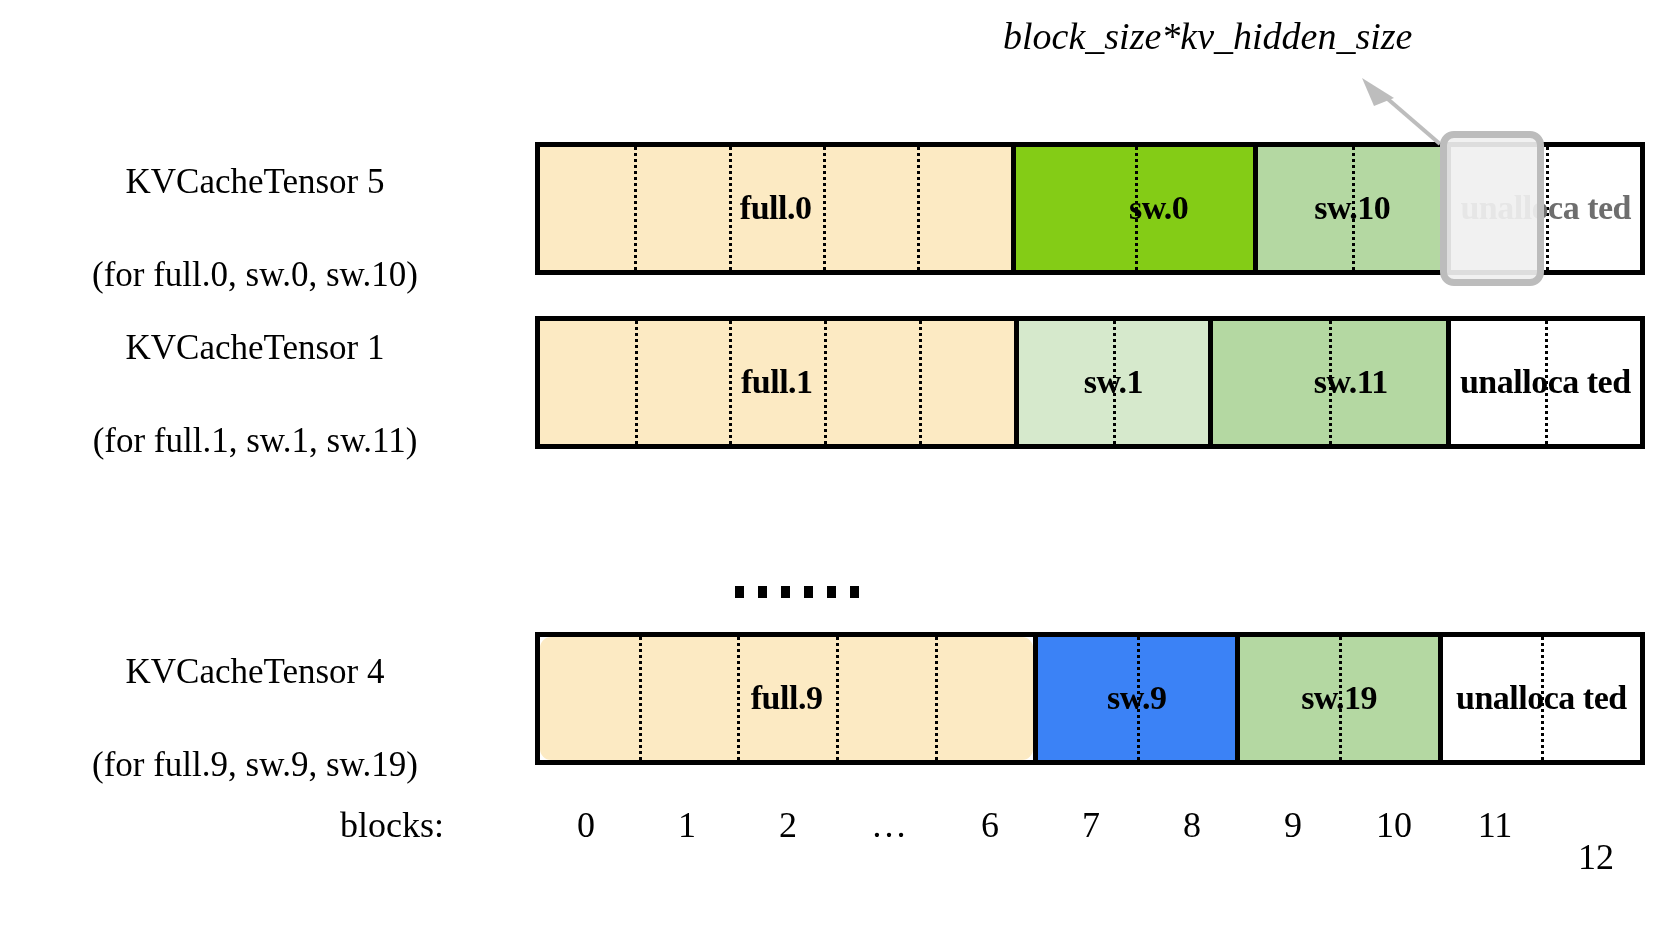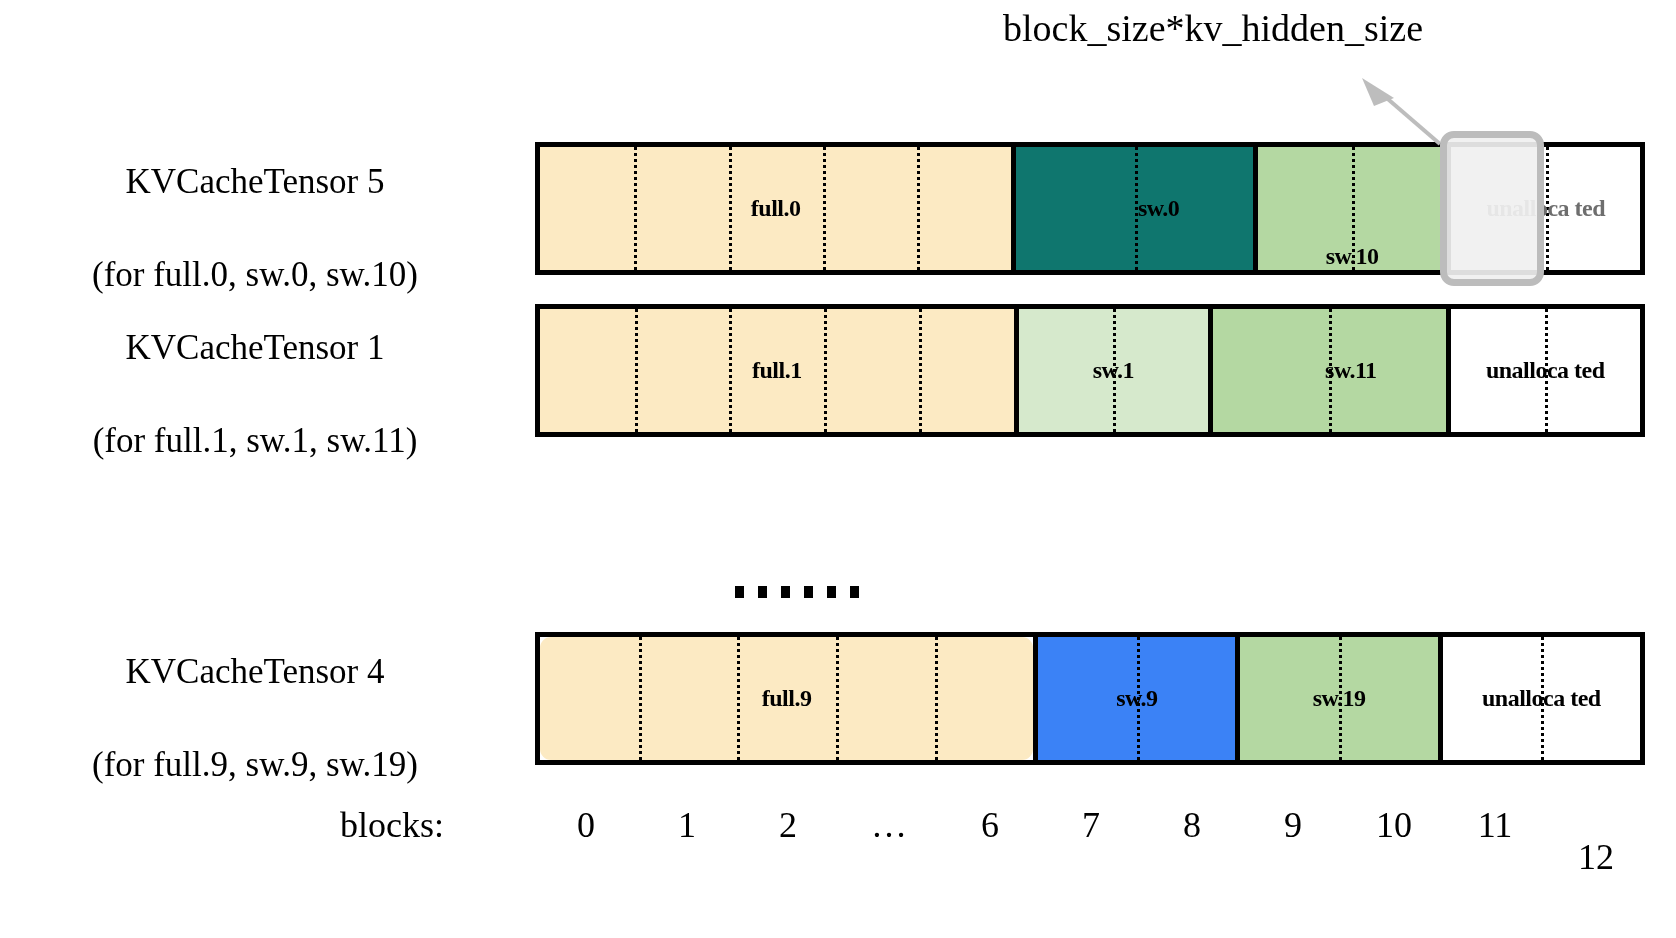--- a/index.html
+++ b/index.html
@@ -41,21 +41,21 @@
     display: flex;
     background: #ffffff;
   }
   .seg {
     position: relative;
     box-sizing: border-box;
     display: flex;
     align-items: center;
     justify-content: center;
     font-weight: bold;
-    font-size: 24px;
+    font-size: 34px;
     color: #000000;
     overflow: visible;
     font-family: "Liberation Serif", "DejaVu Serif", serif;
   }
   .seg + .seg { border-left: 5px solid #000000; }
   .seg .seg-text {
     position: relative;
     z-index: 3;
     text-align: center;
     line-height: 1.12;
@@ -129,68 +129,68 @@
     text-align: center;
     white-space: nowrap;
     transform: translateX(-50%);
   }
 </style>
 </head>
 <body>
 
 <div id="page">
 
-  <div class="callout-text" style="left:1003px; top:6px;">block_size*kv_hidden_size</div>
+  <div class="callout-text" style="left:1003px; top:14px;font-style:italic;">block_size*kv_hidden_size</div>
 
   <svg class="callout-arrow" style="left:1340px; top:72px;" width="120" height="80" viewBox="0 0 120 80">
     <line x1="100" y1="72" x2="42" y2="22" stroke="#bdbdbd" stroke-width="4"></line>
     <polygon points="22,6 54,26 34,34" fill="#bdbdbd"></polygon>
   </svg>
 
   <div class="row-label" style="top:160px;">
     <span class="l1">KVCacheTensor 5</span>
     <span class="l2">(for full.0, sw.0, sw.10)</span>
   </div>
   <div class="bar" style="top:142px;">
     <div class="seg" style="flex:5; background:#fceac3;">
       <div class="dividers">
         <span class="divline" style="left:20%;"></span>
         <span class="divline" style="left:40%;"></span>
         <span class="divline" style="left:60%;"></span>
         <span class="divline" style="left:80%;"></span>
       </div>
       <span class="seg-text">full.0</span>
     </div>
-    <div class="seg" style="flex:2; background:#0f766e;padding-left:48px;">
+    <div class="seg" style="flex:2; background:#84cc16;padding-left:48px;">
       <div class="dividers">
         <span class="divline" style="left:50%;"></span>
       </div>
       <span class="seg-text">sw.0</span>
     </div>
-    <div class="seg" style="flex:2; background:#b4d8a2;align-items:flex-end;">
+    <div class="seg" style="flex:2; background:#b4d8a2;">
       <div class="dividers">
         <span class="divline" style="left:50%;"></span>
       </div>
       <span class="seg-text">sw.10</span>
     </div>
     <div class="seg" style="flex:2; background:#ffffff;">
       <div class="dividers">
         <span class="divline" style="left:50%;"></span>
       </div>
       <span class="seg-text" style="max-width: 175px; word-break: break-word; color: rgb(110, 110, 110);">unalloca ted</span>
     </div>
   </div>
 
   <div class="highlight-box" style="left:1440px; top:131px; width:104px; height:155px;"></div>
 
   <div class="row-label" style="top:326px;">
     <span class="l1">KVCacheTensor 1</span>
     <span class="l2">(for full.1, sw.1, sw.11)</span>
   </div>
-  <div class="bar" style="top:304px;">
+  <div class="bar" style="top:316px;">
     <div class="seg" style="flex:5; background:#fceac3;">
       <div class="dividers">
         <span class="divline" style="left:20%;"></span>
         <span class="divline" style="left:40%;"></span>
         <span class="divline" style="left:60%;"></span>
         <span class="divline" style="left:80%;"></span>
       </div>
       <span class="seg-text">full.1</span>
     </div>
     <div class="seg" style="flex:2; background:#d6e9cc;">

